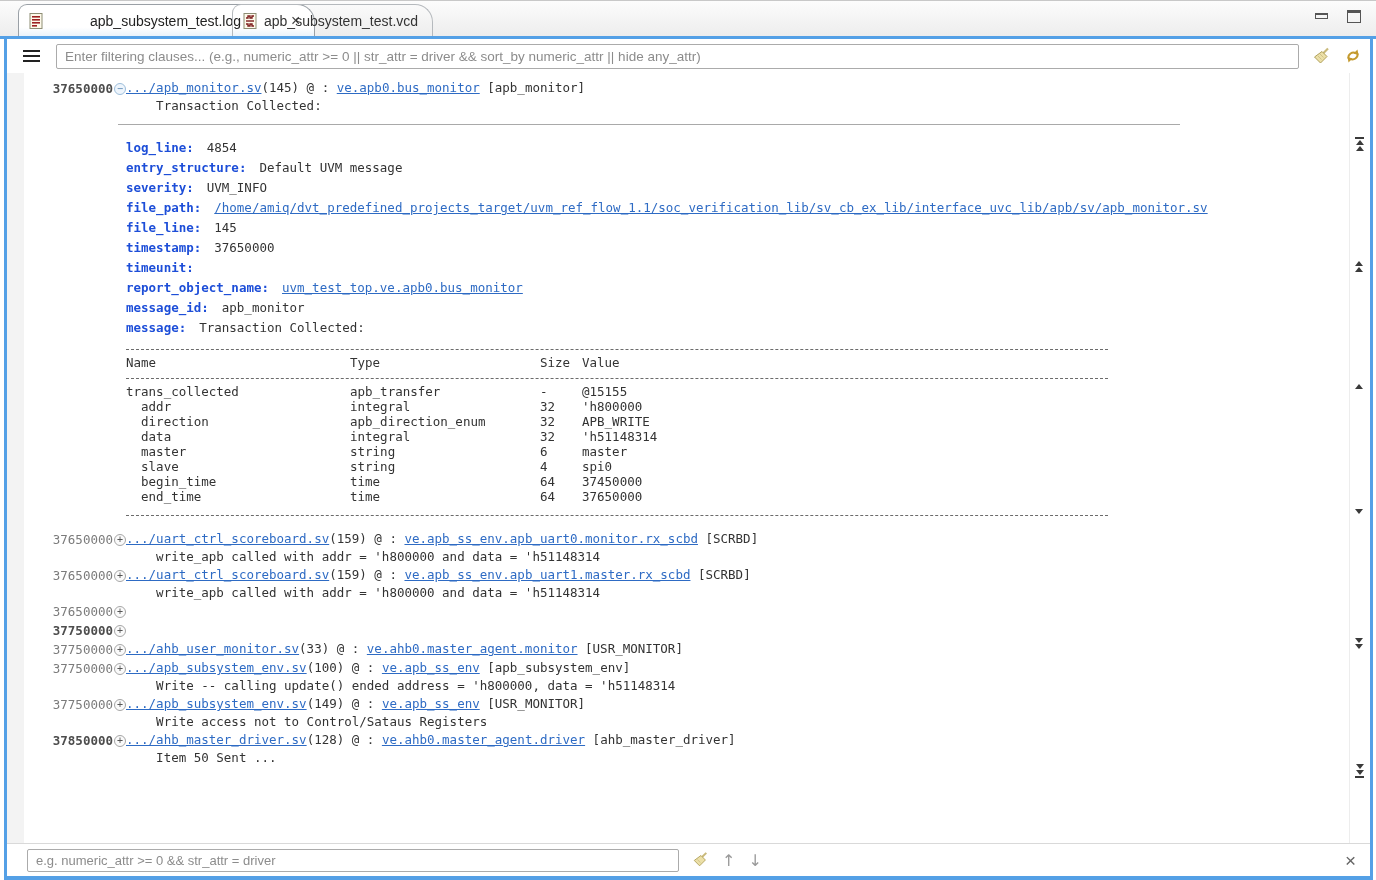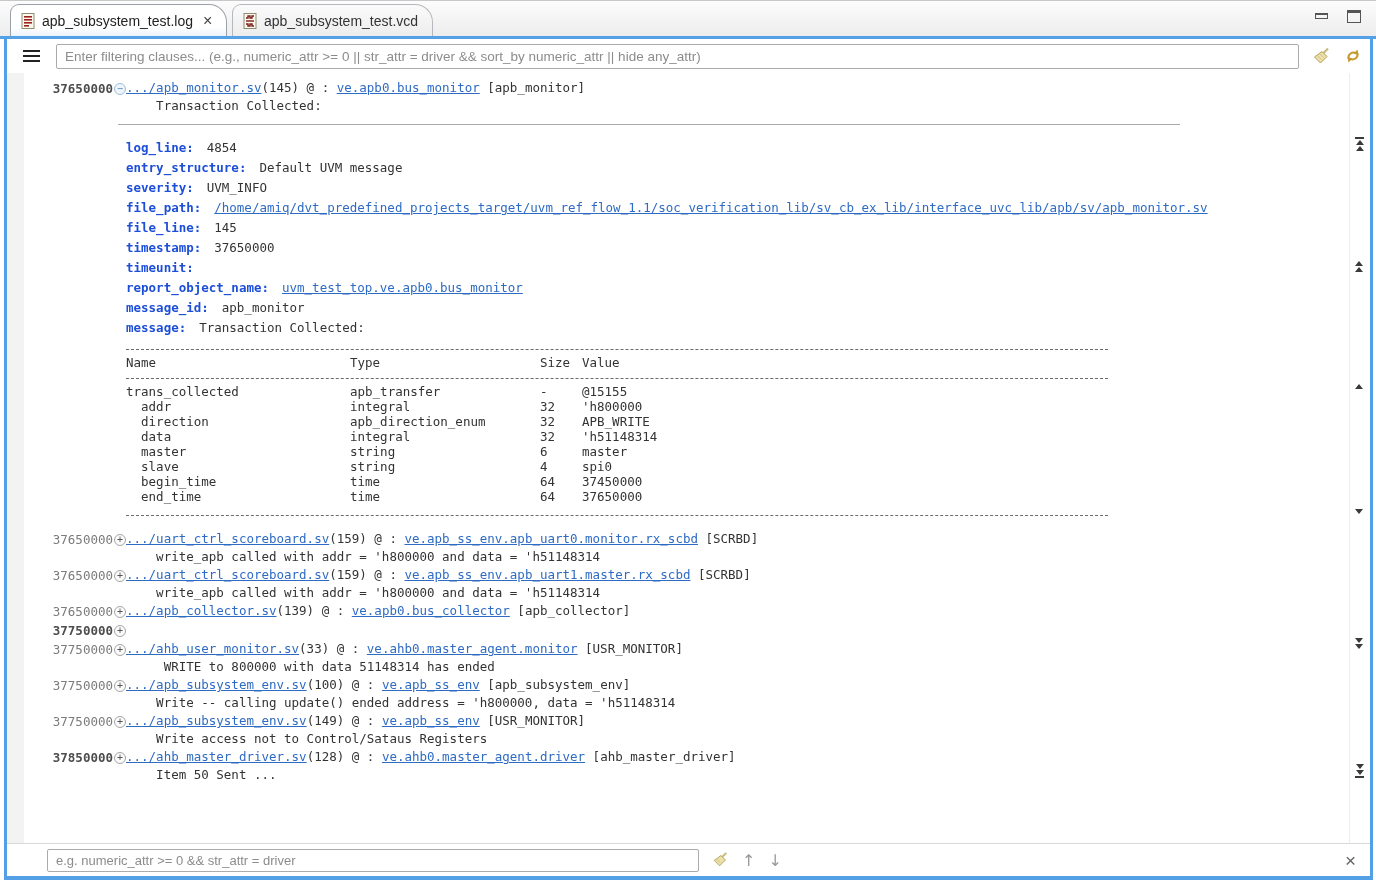--- a/index.html
+++ b/index.html
@@ -6,23 +6,23 @@
   html,body { background:#fff; }
   .app { position:relative; width:1376px; height:880px; background:#fff;
          font-family:"Liberation Sans", sans-serif; overflow:hidden; }
 
   
   .tabbar { position:absolute; top:0; left:0; right:0; height:36px;
             background:linear-gradient(#fcfcfc,#ededed);
             border-top:1px solid #c8c8c8; }
   .tab { position:absolute; top:3px; height:33px; display:flex; align-items:center;
          padding:0 14px 0 10px; font-size:14px; color:#222; cursor:pointer; }
-  .tab.active { left:10px; background:#fff; border:1px solid #9aa0a6; border-bottom:none;
+  .tab.active { left:18px; background:#fff; border:1px solid #9aa0a6; border-bottom:none;
                 border-radius:9px 18px 0 0;
-                background:linear-gradient(#ffffff 70%, #e8f1fa); }
+                background:linear-gradient(#ffffff 70%, #e8f1fa);gap:40px; }
   .tab.inactive { left:232px; background:transparent; border:1px solid #b5b9bd; border-bottom:none;
                   border-radius:9px 18px 0 0; color:#333; }
   .tab .ficon { margin-right:7px; display:inline-flex; }
   .tab-close { margin-left:10px; font-size:16px; color:#444; line-height:1; cursor:pointer; }
   .wincontrols { position:absolute; right:14px; top:9px; display:flex; gap:16px; }
   .winbtn { width:16px; height:14px; cursor:pointer; position:relative; background:none; border:none; }
   .minimize-glyph { position:absolute; left:1px; top:3px; width:13px; height:6px; border:1px solid #555; border-width:2px 1px 1px 1px; }
   .maximize-glyph { position:absolute; left:1px; top:0; width:14px; height:13px; border:1px solid #555; border-top-width:3px; }
 
   .accent-top { position:absolute; top:36px; left:0; right:0; height:3px; background:#54a0e6; }
@@ -73,21 +73,21 @@
   .dfield b { font-weight:bold; color:#1d4ed8; }
   .dfield .dval { margin-left:13px; }
   .dashed { width:982px; height:9px; border-bottom:1px dashed #6b6b6b; margin-bottom:5px; }
   .dashed.mid { margin-top:3px; }
   .trow { display:flex; line-height:15px; white-space:pre; }
   .tc0 { width:224px; flex:none; } .tc1 { width:190px; flex:none; } .tc2 { width:42px; flex:none; }
 
   
   .bottombar { height:33px; flex:none; border-top:1px solid #d9d9d9; display:flex; align-items:center; padding:0 14px 0 20px; background:#fff; }
   .search-input { width:652px; height:23px; border:1px solid #ababab; border-radius:2px;
-                  font-family:"Liberation Sans",sans-serif; font-size:13px; padding:0 8px; color:#333;margin-left:20px; }
+                  font-family:"Liberation Sans",sans-serif; font-size:13px; padding:0 8px; color:#333; }
   .bottombar .iconbtn { margin-left:13px; }
   .arrowbtn { font-size:16px; color:#9a9a9a; font-family:"DejaVu Sans",sans-serif; }
   .spacer { flex:1; }
   .close-x { font-size:19px; color:#666; line-height:1; }
 </style>
 </head>
 <body>
 
 <div class="app">
 
@@ -176,34 +176,34 @@
               <span class="ts">37650000</span>
               <span class="expander collapsed">+</span>
             </div>
             <div class="ebody"><div class="eheadline"><a>.../uart_ctrl_scoreboard.sv</a><span>(159) @ : </span><a>ve.apb_ss_env.apb_uart1.master.rx_scbd</a><span> [SCRBD]</span></div><div class="emsg">    write_apb called with addr = 'h800000 and data = 'h51148314</div></div>
           </div>
           <div class="entry">
             <div class="gutter">
               <span class="ts">37650000</span>
               <span class="expander collapsed">+</span>
             </div>
-            <div class="ebody"><div class="eheadline"><a>.../apb_collector.sv</a><span>(139) @ : </span><a>ve.apb0.bus_collector</a><span> [apb_collector]</span></div></div>
+            <div class="ebody"></div>
           </div>
           <div class="entry">
             <div class="gutter">
               <span class="ts bold">37750000</span>
               <span class="expander collapsed">+</span>
             </div>
           </div>
           <div class="entry">
             <div class="gutter">
               <span class="ts">37750000</span>
               <span class="expander collapsed">+</span>
             </div>
-            <div class="ebody"><div class="eheadline"><a>.../ahb_user_monitor.sv</a><span>(33) @ : </span><a>ve.ahb0.master_agent.monitor</a><span> [USR_MONITOR]</span></div><div class="emsg">     WRITE to 800000 with data 51148314 has ended</div></div>
+            <div class="ebody"><div class="eheadline"><a>.../ahb_user_monitor.sv</a><span>(33) @ : </span><a>ve.ahb0.master_agent.monitor</a><span> [USR_MONITOR]</span></div></div>
           </div>
           <div class="entry">
             <div class="gutter">
               <span class="ts">37750000</span>
               <span class="expander collapsed">+</span>
             </div>
             <div class="ebody"><div class="eheadline"><a>.../apb_subsystem_env.sv</a><span>(100) @ : </span><a>ve.apb_ss_env</a><span> [apb_subsystem_env]</span></div><div class="emsg">    Write -- calling update() ended address = 'h800000, data = 'h51148314</div></div>
           </div>
           <div class="entry">
             <div class="gutter">

